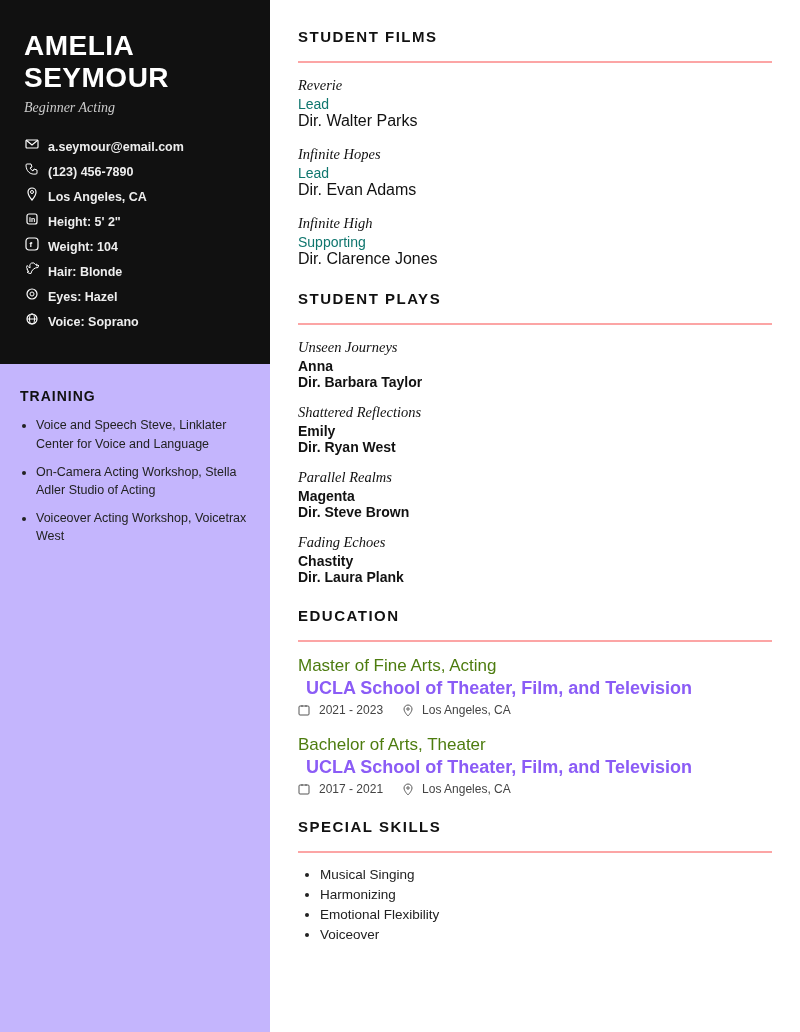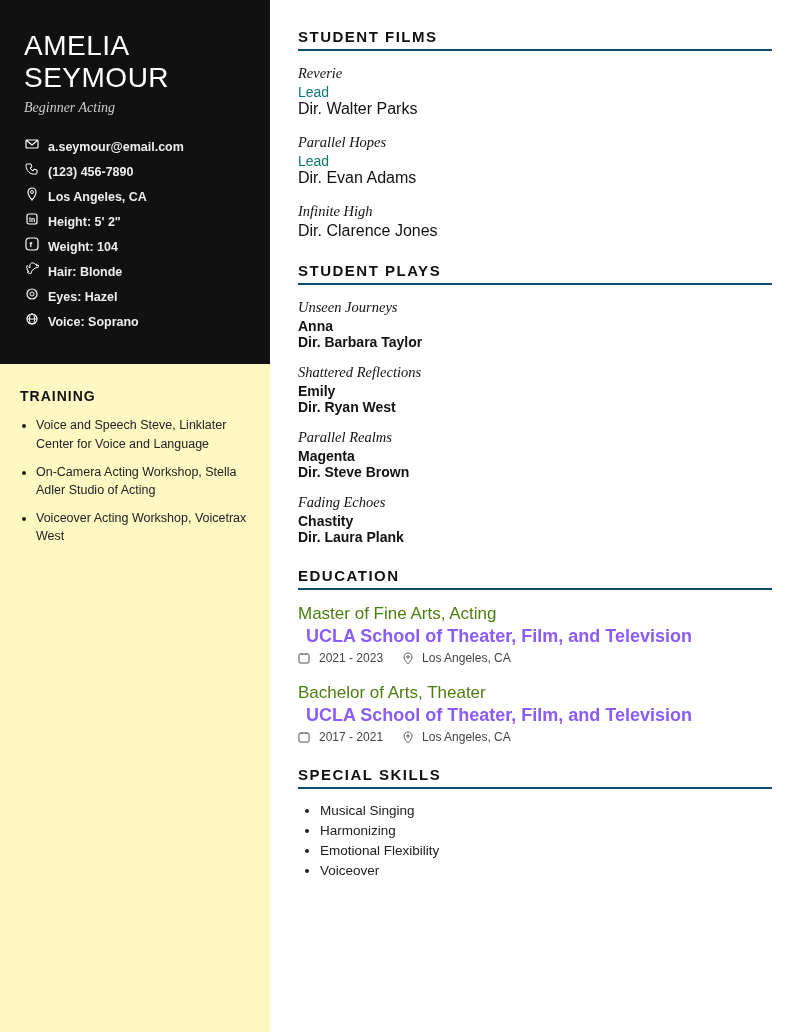--- a/index.html
+++ b/index.html
@@ -29,21 +29,21 @@
 
     .sidebar-header {
       background: #111;
       color: #fff;
       padding: 30px 24px 28px 24px;
     }
 
     .sidebar-header h1 {
       font-family: Arial, Helvetica, sans-serif;
       font-size: 28px;
-      font-weight: 400;
+      font-weight: 700;
       line-height: 1.15;
       letter-spacing: 0.5px;
       margin-bottom: 6px;
     }
 
     .sidebar-header .tagline {
       font-style: italic;
       font-size: 14px;
       color: #ccc;
       margin-bottom: 20px;
@@ -67,21 +67,21 @@
 
     .contact-list li .icon {
       width: 16px;
       min-width: 16px;
       text-align: center;
       font-style: normal;
       margin-top: 1px;
     }
 
     .sidebar-training {
-      background: #fef9c3;
+      background: #c4b5fd;
       padding: 24px 20px 24px 20px;
       flex: 1;
     }
 
     .sidebar-training h2 {
       font-family: Arial, Helvetica, sans-serif;
       font-size: 14px;
       font-weight: 900;
       letter-spacing: 1px;
       text-transform: uppercase;
@@ -113,22 +113,22 @@
       margin-bottom: 22px;
     }
 
     .section-title {
       font-family: Arial, Helvetica, sans-serif;
       font-size: 15px;
       font-weight: 900;
       letter-spacing: 1.5px;
       text-transform: uppercase;
       color: #111;
-      border-bottom: 2px solid #0c4a6e;
-      padding-bottom: 4px;
+      border-bottom: 2px solid #fca5a5;
+      padding-bottom: 16px;
       margin-bottom: 14px;
     }
 
     .film-entry {
       margin-bottom: 16px;
     }
 
     .film-entry .film-title {
       font-style: italic;
       font-size: 14.5px;
@@ -307,26 +307,27 @@
 
     <div class="section">
       <div class="section-title">STUDENT FILMS</div>
       <div id="films-list">
           <div class="film-entry">
     <div class="film-title">Reverie</div>
     <div class="film-role">Lead</div>
     <div class="film-dir">Dir. Walter Parks</div>
   </div>
           <div class="film-entry">
-    <div class="film-title">Parallel Hopes</div>
+    <div class="film-title">Infinite Hopes</div>
     <div class="film-role">Lead</div>
     <div class="film-dir">Dir. Evan Adams</div>
   </div>
           <div class="film-entry">
     <div class="film-title">Infinite High</div>
+    <div class="film-role">Supporting</div>
     <div class="film-dir">Dir. Clarence Jones</div>
   </div>
         </div>
     </div>
 
     <div class="section">
       <div class="section-title">STUDENT PLAYS</div>
       <div id="plays-list">
           <div class="play-entry">
     <div class="play-title">Unseen Journeys</div>

